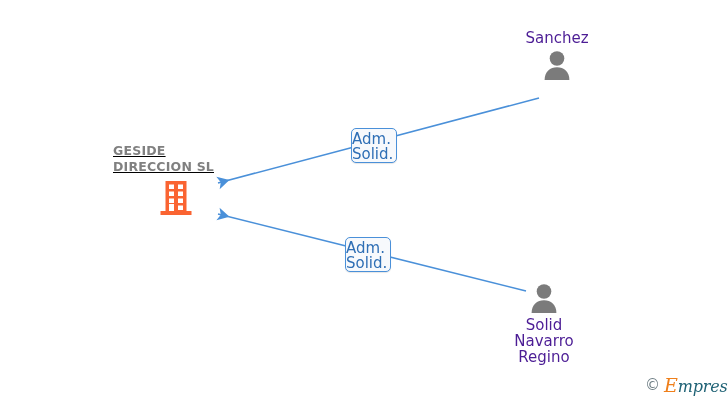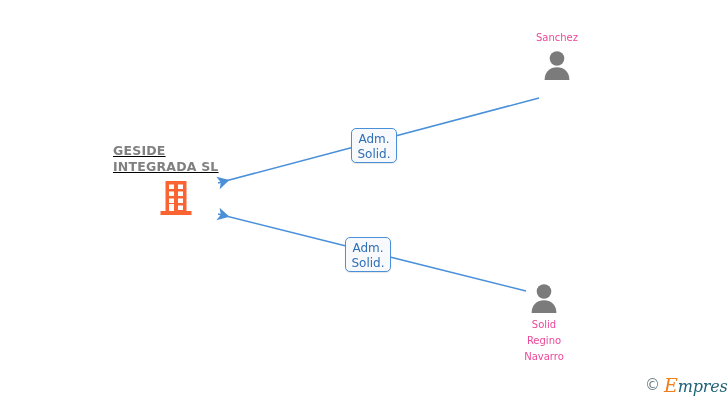--- a/index.html
+++ b/index.html
@@ -56,44 +56,43 @@
   }
   .person-node.top {
     left: 492px;
     top: 30px;
   }
   .person-node.bottom {
     left: 479px;
     top: 283px;
   }
   .person-label {
-    font-size: 10px;
-    color: #ec4899;
+    font-size: 15px;
+    color: #4c1d95;
     line-height: 16px;
     white-space: nowrap;
     text-align: center;
   }
   .person-icon-wrap {
     display: flex;
     justify-content: center;
   }
   .person-node.top .person-icon-wrap { margin-top: 4px; }
   .person-node.bottom .person-icon-wrap { margin-bottom: 4px; }
 
   
   .rel-box {
     position: absolute;
     box-sizing: border-box;
     background: #f7f9fc;
     border: 1px solid #4a90d9;
     border-radius: 5px;
     color: #2f6fb5;
-    font-size: 12px;
+    font-size: 15px;
     line-height: 15px;
-    text-align: center;
     padding: 3px 0 0 0;
     box-shadow: 0 1px 1px rgba(0,0,0,0.10);
   }
   .rel-box.one {
     left: 351px;
     top: 128px;
     width: 46px;
     height: 35px;
   }
   .rel-box.two {
@@ -144,21 +143,21 @@
       </marker>
     </defs>
 
     <line x1="539" y1="98" x2="218" y2="183" stroke="#4a90d9" stroke-width="1.6" marker-end="url(#arrowLeft)"></line>
 
     <line x1="526" y1="291" x2="218" y2="214" stroke="#4a90d9" stroke-width="1.6" marker-end="url(#arrowLeft)"></line>
   </svg>
 
   <div class="company-node">
     <div class="company-label">GESIDE</div>
-    <div class="company-label">INTEGRADA SL</div>
+    <div class="company-label">DIRECCION SL</div>
     <div class="company-icon-wrap">
       <svg width="34" height="38" viewBox="0 0 34 38" xmlns="http://www.w3.org/2000/svg">
 
         <rect x="6.5" y="1" width="21" height="30" fill="#fa6432"></rect>
 
         <rect x="1.5" y="31" width="31" height="4" fill="#fa6432"></rect>
 
         <rect x="10" y="4.5" width="5" height="4.5" fill="#ffffff"></rect>
         <rect x="19" y="4.5" width="5" height="4.5" fill="#ffffff"></rect>
         <rect x="10" y="11.5" width="5" height="4.5" fill="#ffffff"></rect>
@@ -183,22 +182,22 @@
   </div>
 
   <div class="person-node bottom">
     <div class="person-icon-wrap">
       <svg width="32" height="30" viewBox="0 0 32 30" xmlns="http://www.w3.org/2000/svg">
         <circle cx="16" cy="8.5" r="7.3" fill="#7b7b7b"></circle>
         <path d="M3.6,30 C3.6,21.5 9.2,17.2 16,17.2 C22.8,17.2 28.4,21.5 28.4,30 Z" fill="#7b7b7b"></path>
       </svg>
     </div>
     <div class="person-label">Solid</div>
+    <div class="person-label">Navarro</div>
     <div class="person-label">Regino</div>
-    <div class="person-label">Navarro</div>
   </div>
 
   <div class="rel-box one">
     <span class="rel-line1">Adm.</span>
     <span class="rel-line2">Solid.</span>
   </div>
 
   <div class="rel-box two">
     <span class="rel-line1">Adm.</span>
     <span class="rel-line2">Solid.</span>

